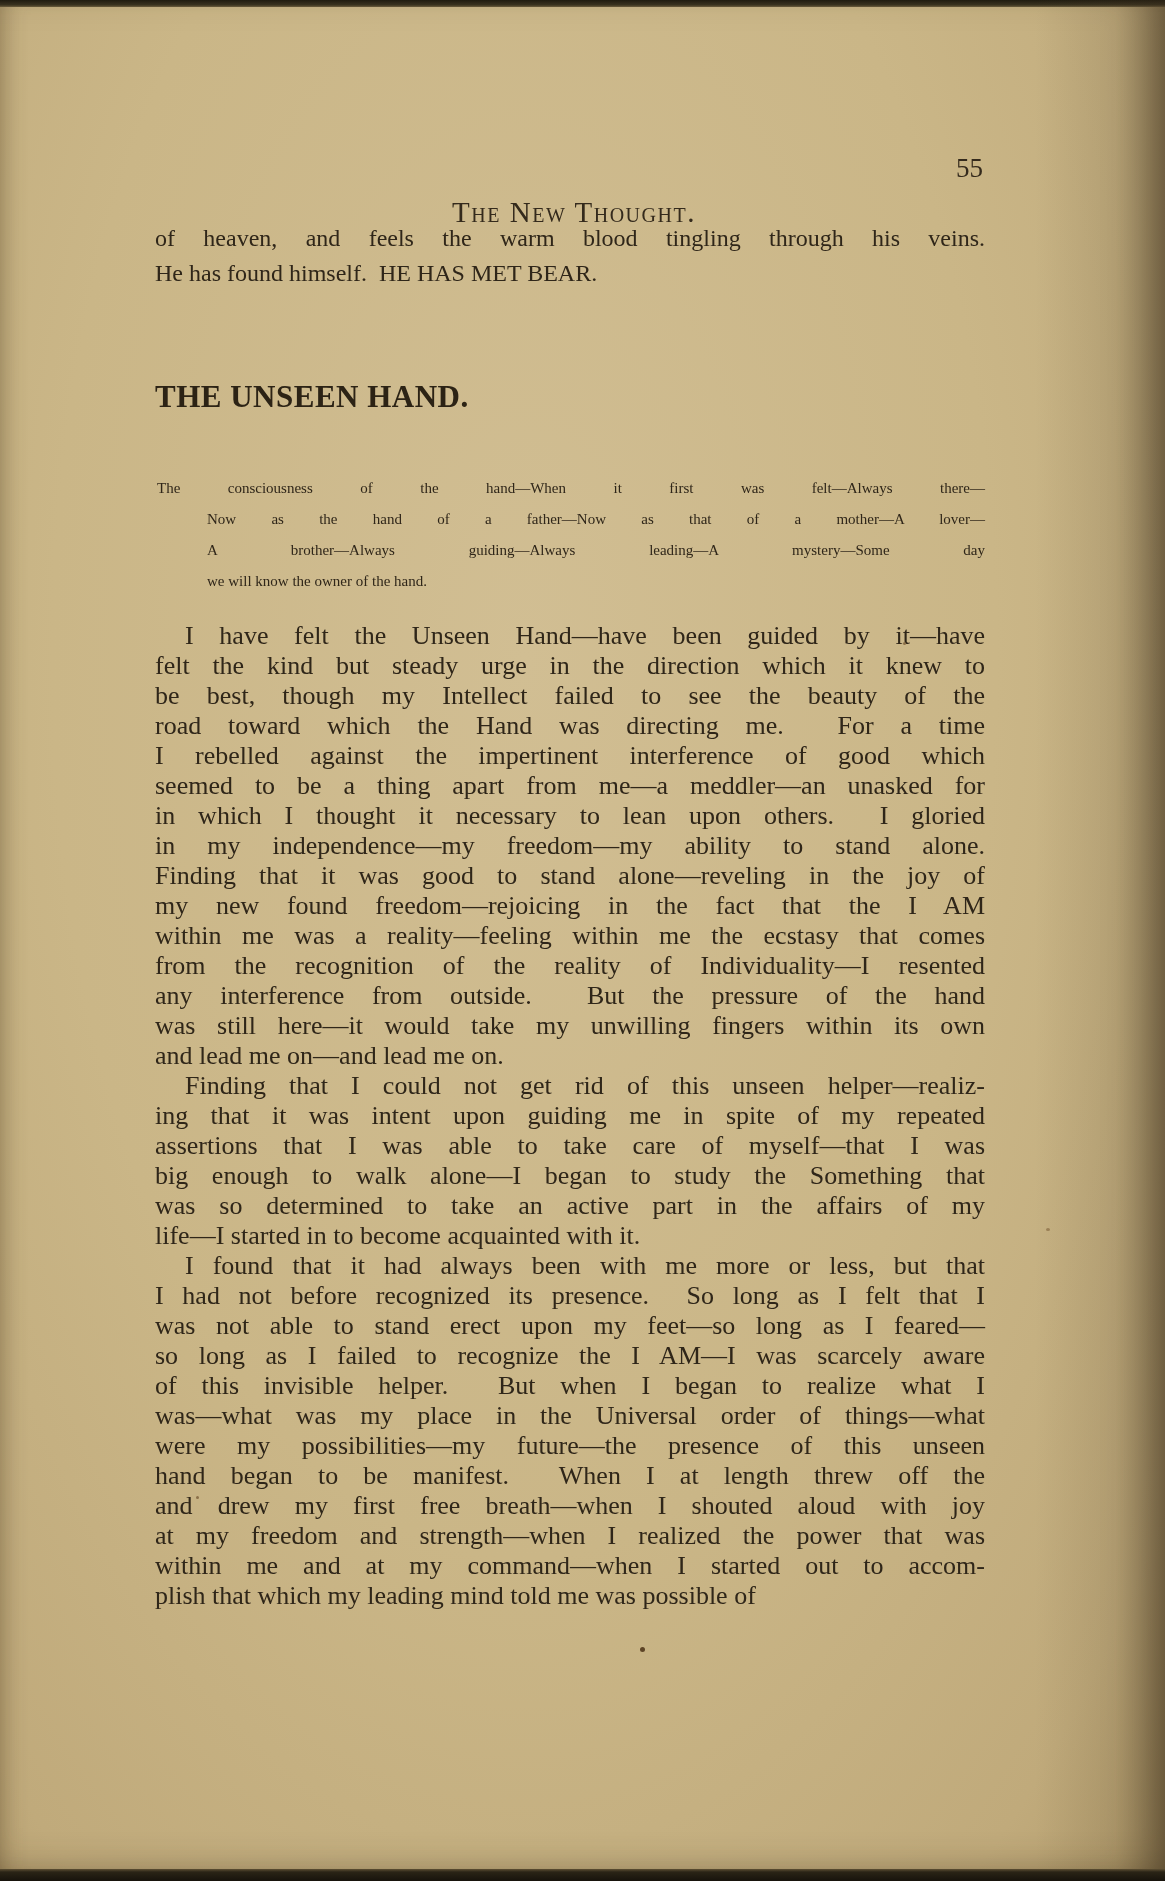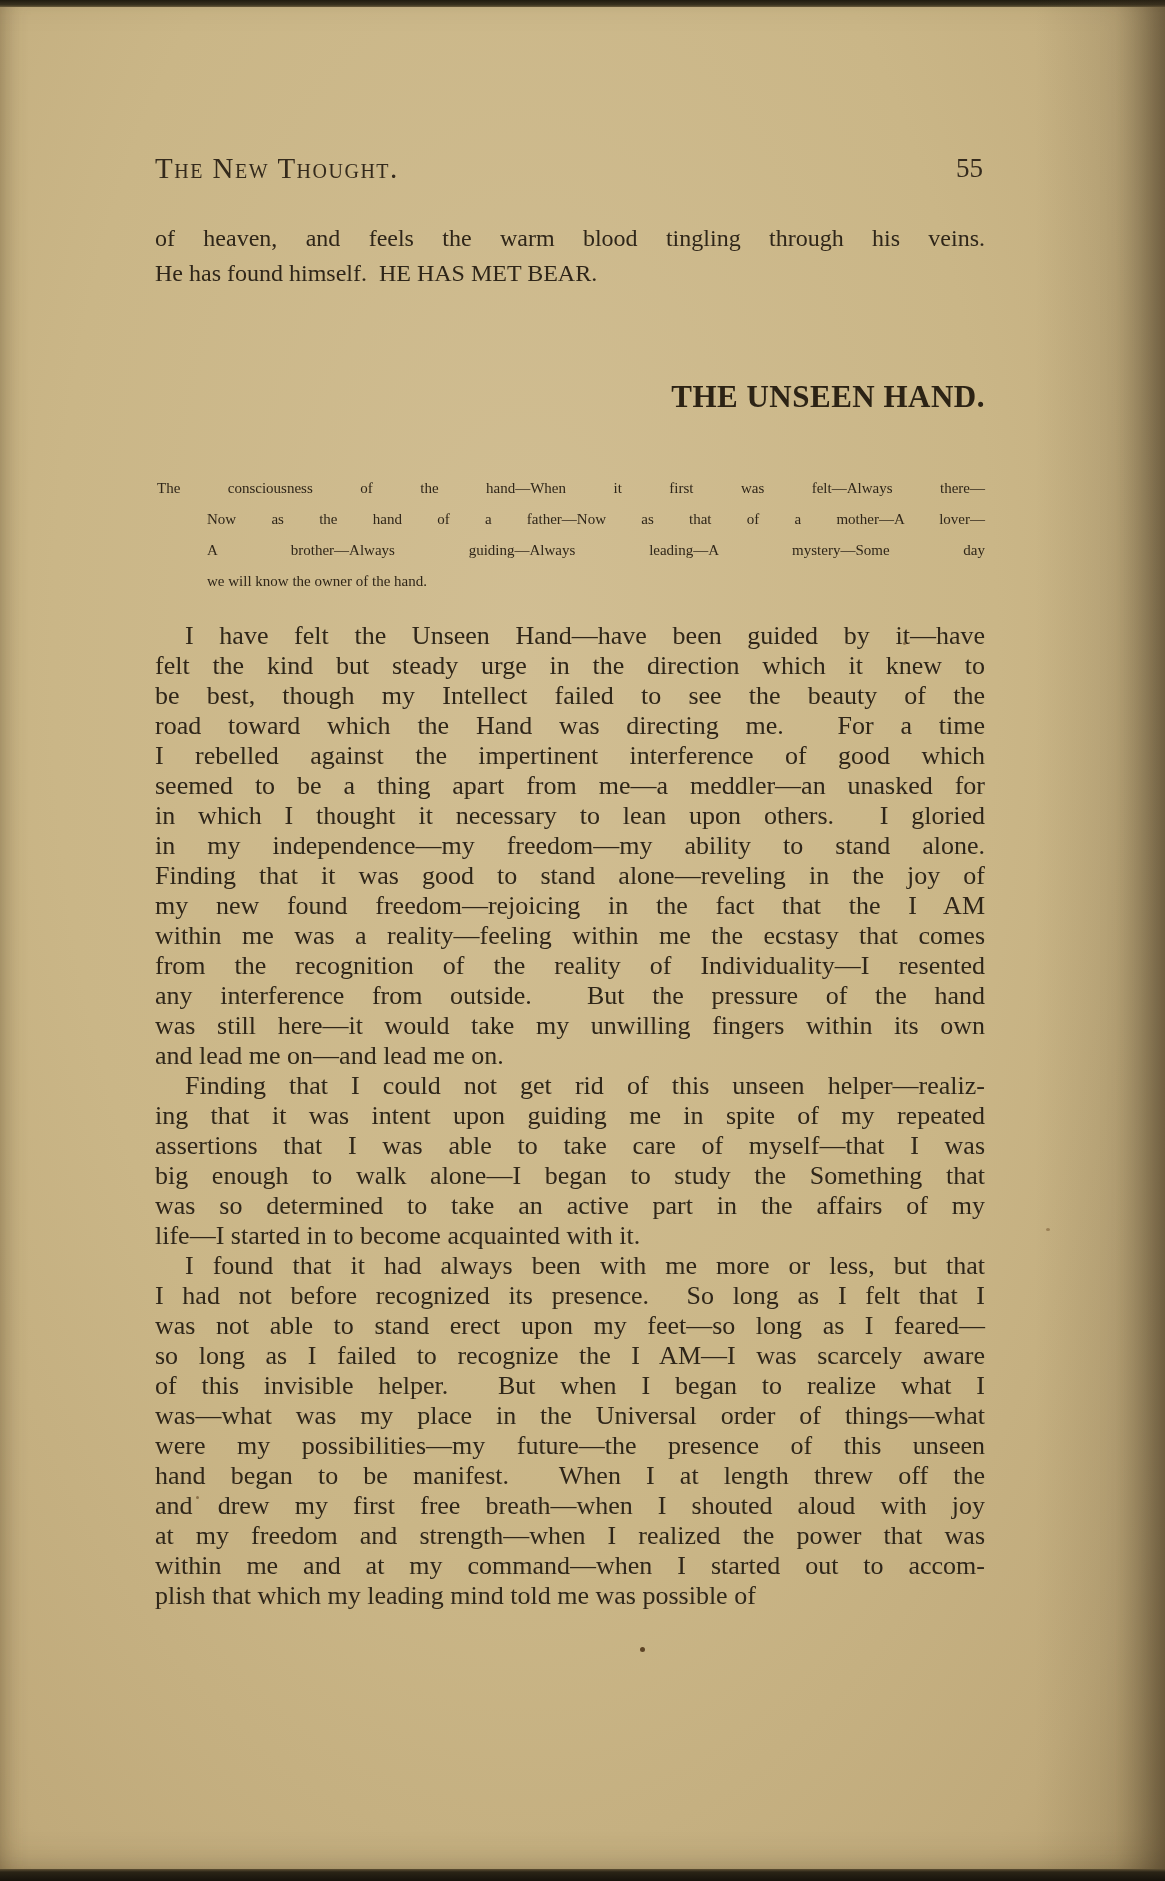--- a/index.html
+++ b/index.html
@@ -48,26 +48,27 @@
   }
   .running-head {
     position: absolute;
     top: 152px;
     left: 0;
     width: 100%;
     height: 32px;
   }
   .rh-title {
     position: absolute;
-    left: 0; right: 0;
-    text-align: left;
+    left: 8px; right: 0;
+    text-align: center;
     font-variant: small-caps;
     font-size: 29px;
     letter-spacing: 1.5px;
     color: #342a1c;
+    margin-top: 44px;
   }
   .rh-page {
     position: absolute;
     right: 2px;
     top: 1px;
     font-size: 27px;
     color: #342a1c;
     margin-left: 36px;
   }
   .opening {
@@ -77,21 +78,21 @@
     width: 100%;
     font-size: 24px;
     line-height: 35px;
   }
   .section-title {
     position: absolute;
     top: 379px;
     left: 0;
     width: 100%;
     margin: 0;
-    text-align: right;
+    text-align: left;
     font-size: 31px;
     font-weight: 700;
     letter-spacing: 0.5px;
     color: #2c2315;
   }
   .synopsis {
     position: absolute;
     top: 445px;
     left: 0;
     width: 100%;

